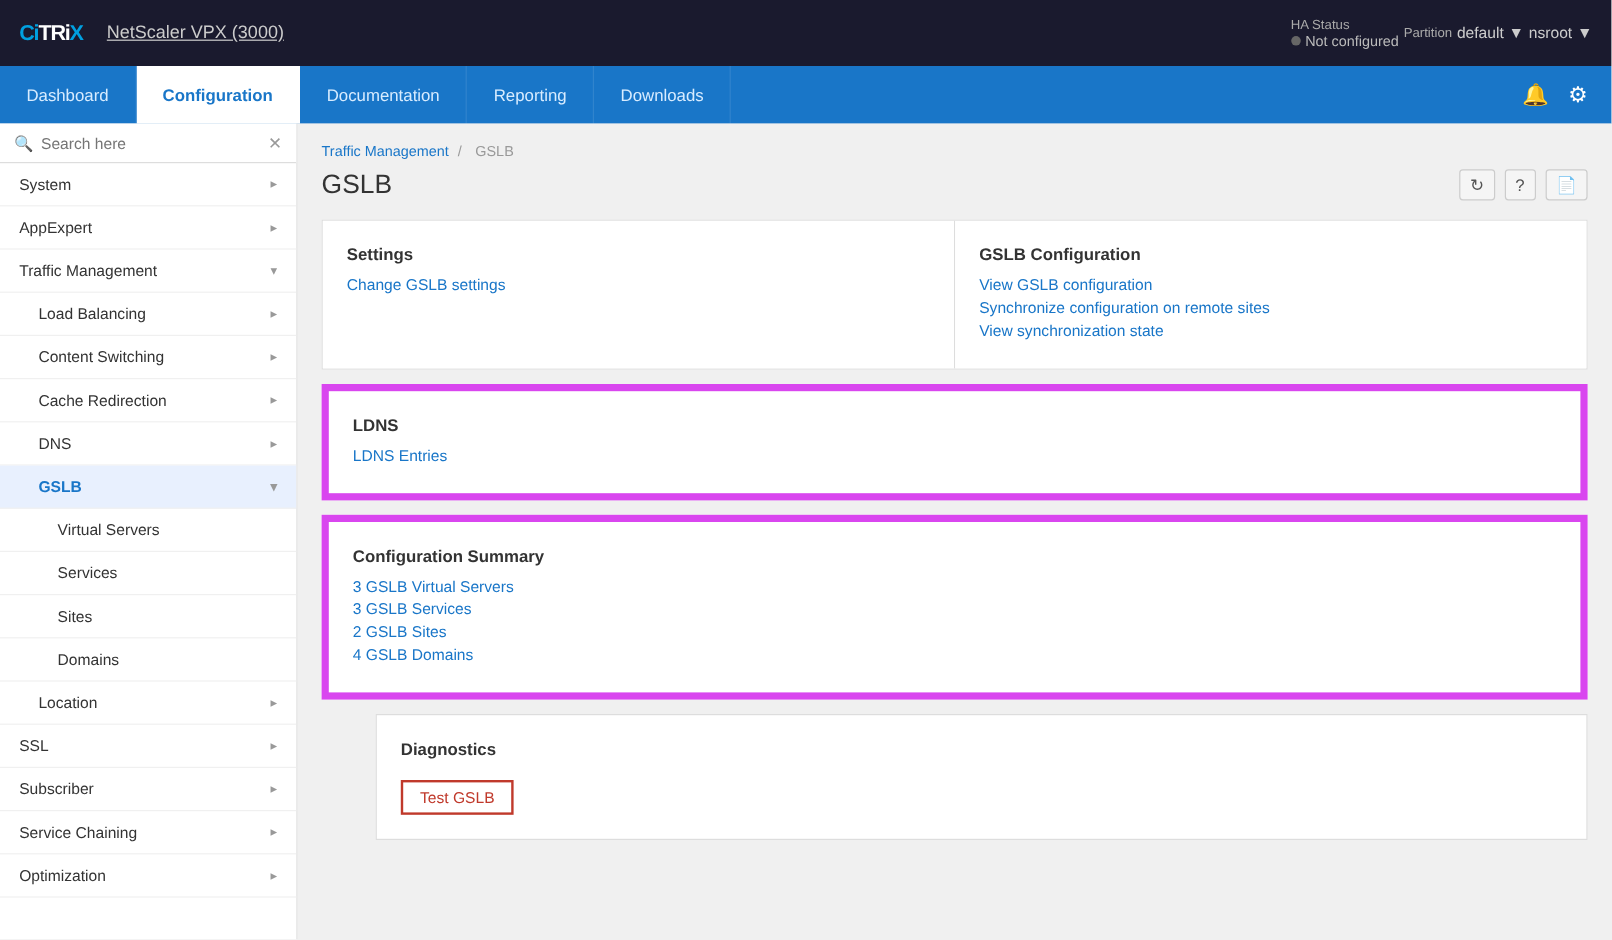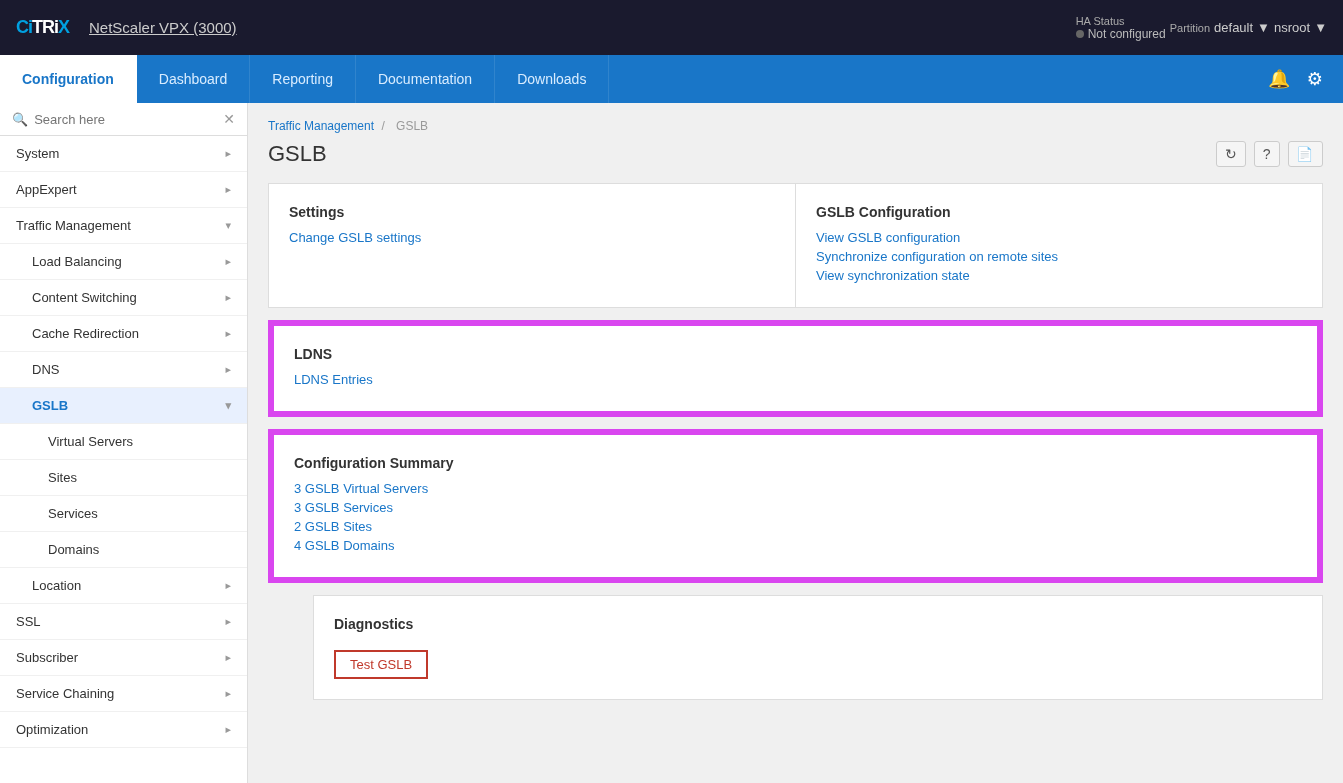--- a/index.html
+++ b/index.html
@@ -247,31 +247,31 @@
       <span>▼</span>
     </div>
     <div class="user">
       <span>nsroot</span>
       <span>▼</span>
     </div>
   </div>
 </div>
 
 <div class="nav-bar">
+  <div class="nav-item">
+    <span>Dashboard</span>
+  </div>
   <div class="nav-item active">
     <span>Configuration</span>
   </div>
   <div class="nav-item">
-    <span>Dashboard</span>
+    <span>Documentation</span>
   </div>
   <div class="nav-item">
     <span>Reporting</span>
-  </div>
-  <div class="nav-item">
-    <span>Documentation</span>
   </div>
   <div class="nav-item">
     <span>Downloads</span>
   </div>
   <div class="nav-right">
     <span class="nav-icon">🔔</span>
     <span class="nav-icon">⚙</span>
   </div>
 </div>
 
@@ -313,24 +313,24 @@
       <span class="chevron">▸</span>
     </div>
     <div class="sidebar-item sub sub-active" style="padding-left:32px;font-weight:bold;color:#1976c8;background:#e8f0fe;">
       <span>GSLB</span>
       <span class="chevron">▾</span>
     </div>
     <div class="sidebar-item" style="padding-left:48px;font-size:13px;">
       <span>Virtual Servers</span>
     </div>
     <div class="sidebar-item" style="padding-left:48px;font-size:13px;">
+      <span>Services</span>
+    </div>
+    <div class="sidebar-item" style="padding-left:48px;font-size:13px;">
       <span>Sites</span>
-    </div>
-    <div class="sidebar-item" style="padding-left:48px;font-size:13px;">
-      <span>Services</span>
     </div>
     <div class="sidebar-item" style="padding-left:48px;font-size:13px;">
       <span>Domains</span>
     </div>
     <div class="sidebar-item sub">
       <span>Location</span>
       <span class="chevron">▸</span>
     </div>
     <div class="sidebar-item">
       <span>SSL</span>

